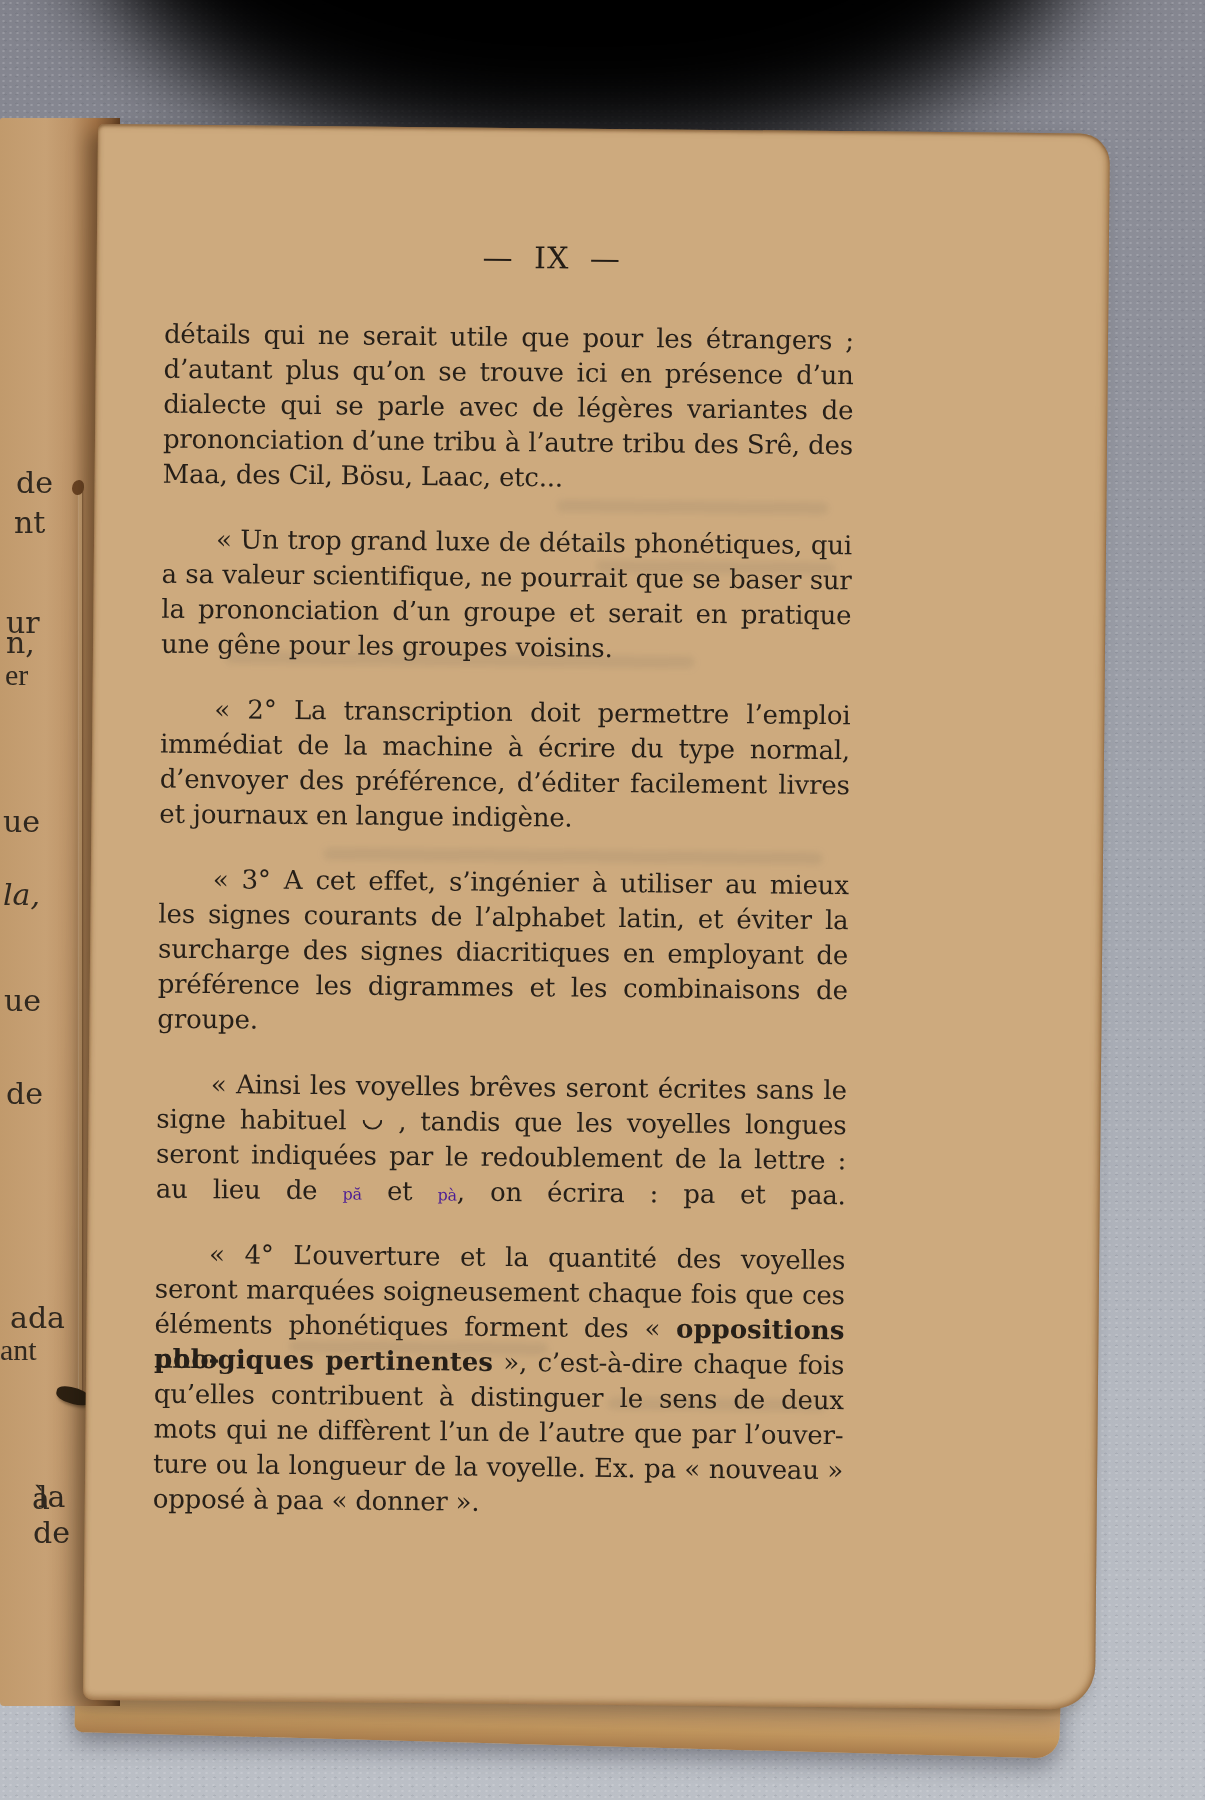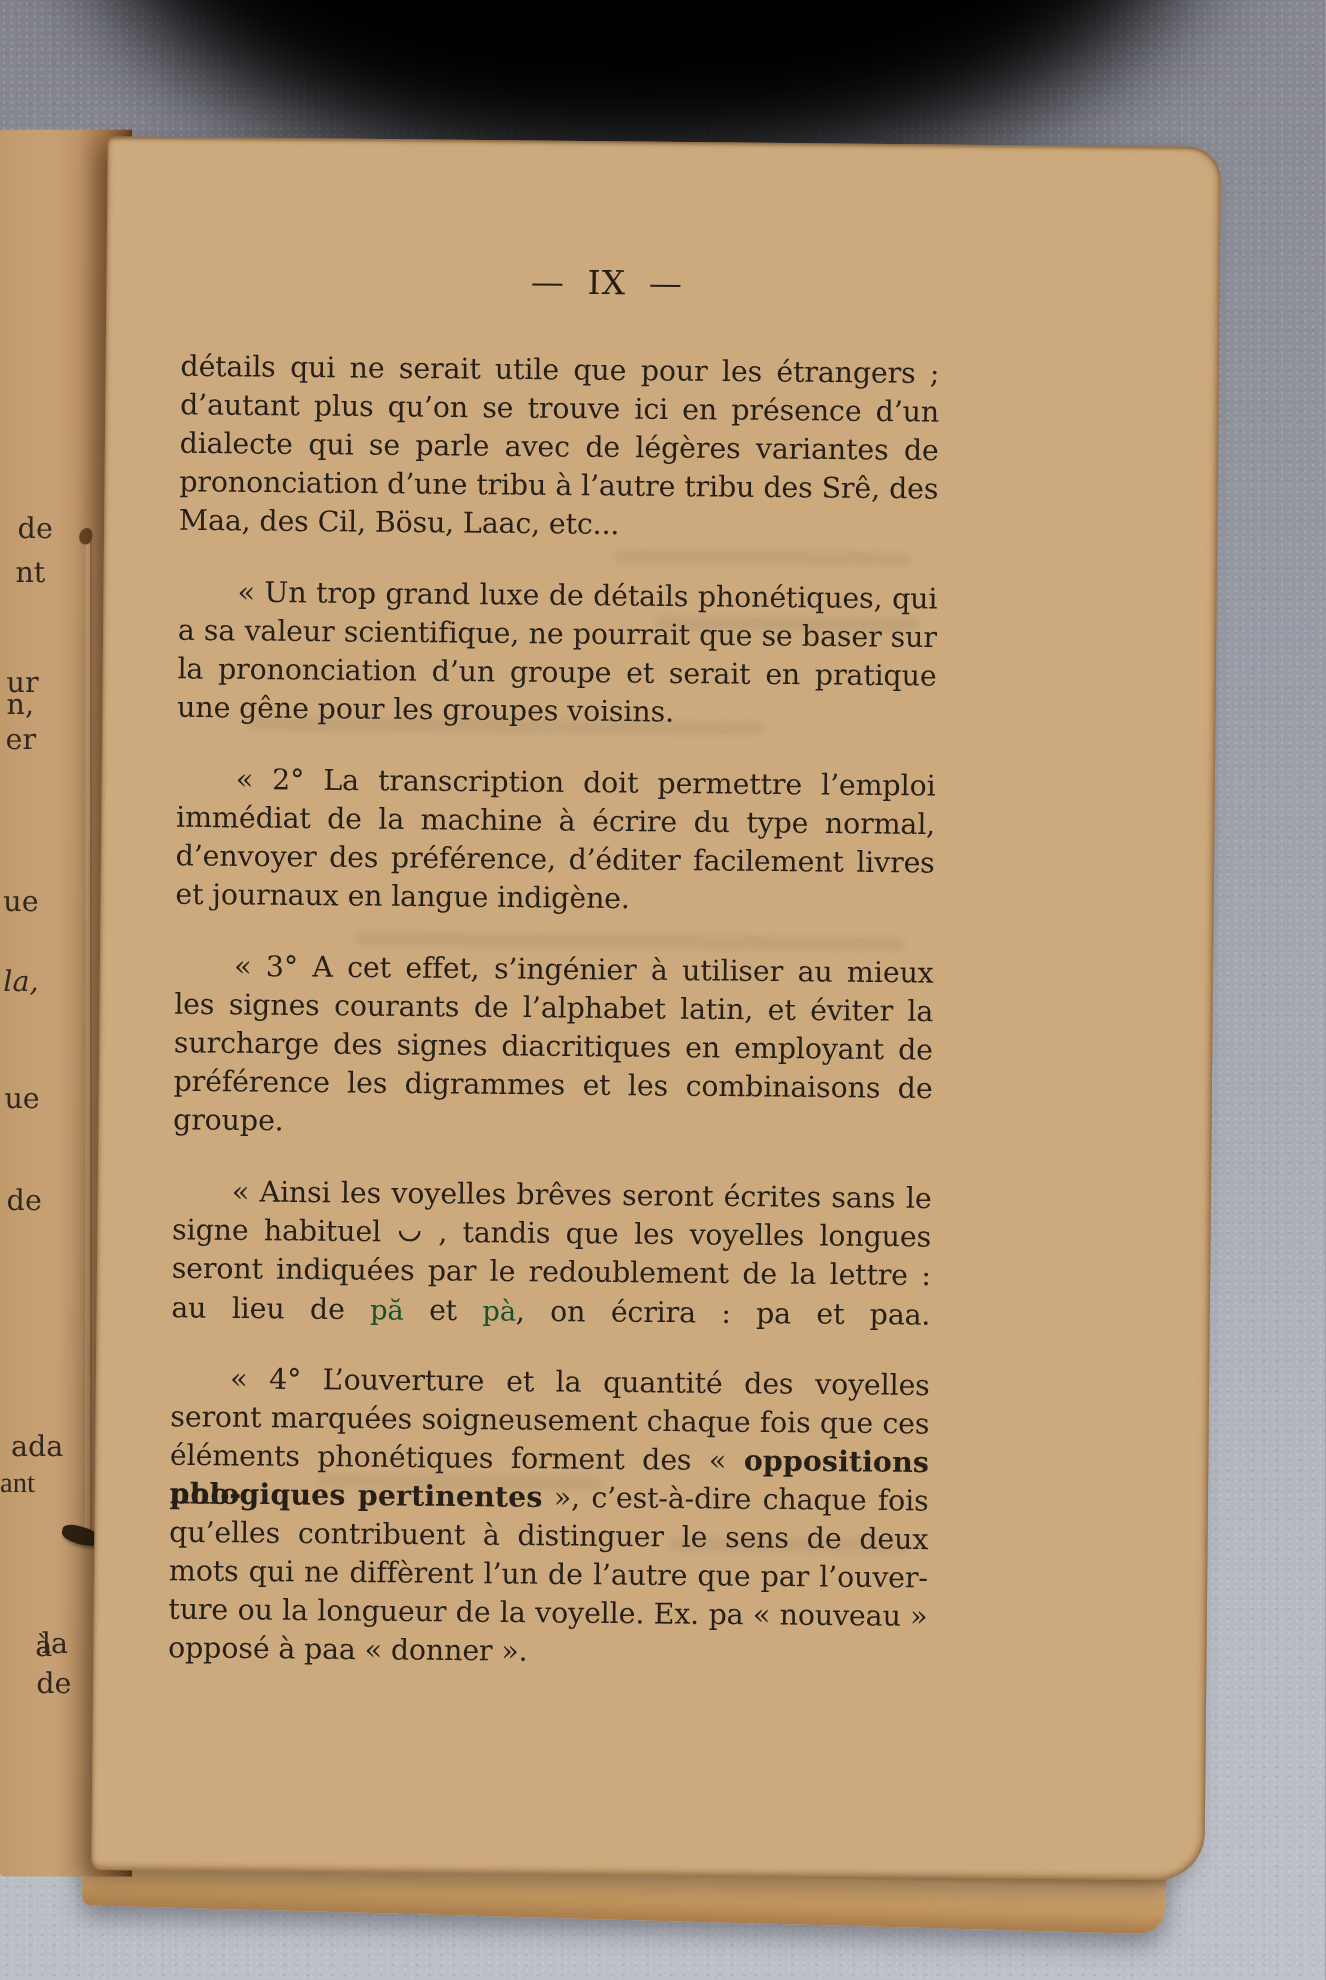--- a/index.html
+++ b/index.html
@@ -22,26 +22,26 @@
   .under-pages{position:absolute;left:76px;top:1672px;width:985px;height:60px;
     transform:rotate(1.55deg);transform-origin:left top;
     background:linear-gradient(180deg,#6e4b28 0%,#a97e4f 10%,#cba273 32%,#c2975f 70%,#a87c4c 100%);
     border-radius:4px 10px 24px 8px;
     box-shadow:0 10px 22px rgba(50,52,62,.45);}
 
   
   .facing{position:absolute;left:0;top:118px;width:120px;height:1588px;
     background:linear-gradient(90deg,#c19a6c 0%,#c7a175 38%,#bd9468 60%,#a37346 80%,#7d5531 93%,#5e3c20 100%);
     border-radius:2px 0 0 4px;}
-  .fragment{position:absolute;color:#30281f;font-size:26px;line-height:1;}
+  .fragment{position:absolute;color:#30281f;font-size:30px;line-height:1;}
   .fragment:nth-of-type(1){top:350px;left:16px;}
   .fragment:nth-of-type(2){top:390px;left:14px;}
   .fragment:nth-of-type(3){top:467px;left:6px;margin-top:23px;}
   .fragment:nth-of-type(4){top:510px;left:6px;}
-  .fragment:nth-of-type(5){top:542px;left:5px;}
+  .fragment:nth-of-type(5){top:542px;left:5px;font-family:Liberation Serif, serif;}
   .fragment:nth-of-type(6){top:689px;left:3px;}
   .fragment:nth-of-type(7){top:762px;left:3px;font-style:italic;}
   .fragment:nth-of-type(8){top:868px;left:4px;}
   .fragment:nth-of-type(9){top:961px;left:6px;}
   .fragment:nth-of-type(10){top:1217px;left:0;font-family:Liberation Serif, serif;}
   .fragment:nth-of-type(11){top:1185px;left:10px;}
   .fragment:nth-of-type(12){top:1364px;left:38px;}
   .fragment:nth-of-type(13){top:1366px;left:32px;}
   .fragment:nth-of-type(14){top:1400px;left:33px;}
 
@@ -81,21 +81,21 @@
   .page-header{position:absolute;top:112px;left:0;right:102px;text-align:center;
     font-size:30px;color:#241d16;letter-spacing:1px;word-spacing:10px;}
 
   .text-block{position:absolute;left:68px;top:192px;width:690px;
     color:#261f18;font-size:26px;letter-spacing:-0.2px;}
   .para{margin:0 0 30px 0;}
   .line{height:35px;line-height:35px;text-align:justify;text-align-last:justify;white-space:normal;}
   .line.last{text-align-last:left;}
   .para.indent .line:first-child{text-indent:54px;}
   .seg-bold{font-weight:bold;letter-spacing:0;}
-  .seg-light{color:#14532d;font-size:25px;}
+  .seg-light{color:#4c1d95;font-size:16px;}
   .breve-shape{display:inline-block;width:16px;height:8px;border:2px solid #2a221a;
     border-top:none;border-radius:0 0 10px 10px;margin:0 2px;vertical-align:baseline;}
 
   
   .ghost{position:absolute;height:13px;background:rgba(105,95,82,.12);
     filter:blur(3px);border-radius:7px;}
   .ghost:nth-of-type(1){left:462px;top:371px;width:272px;}
   .ghost:nth-of-type(2){left:502px;top:431px;width:240px;}
   .ghost:nth-of-type(3){left:132px;top:526px;width:470px;}
   .ghost:nth-of-type(4){left:232px;top:721px;width:500px;}

